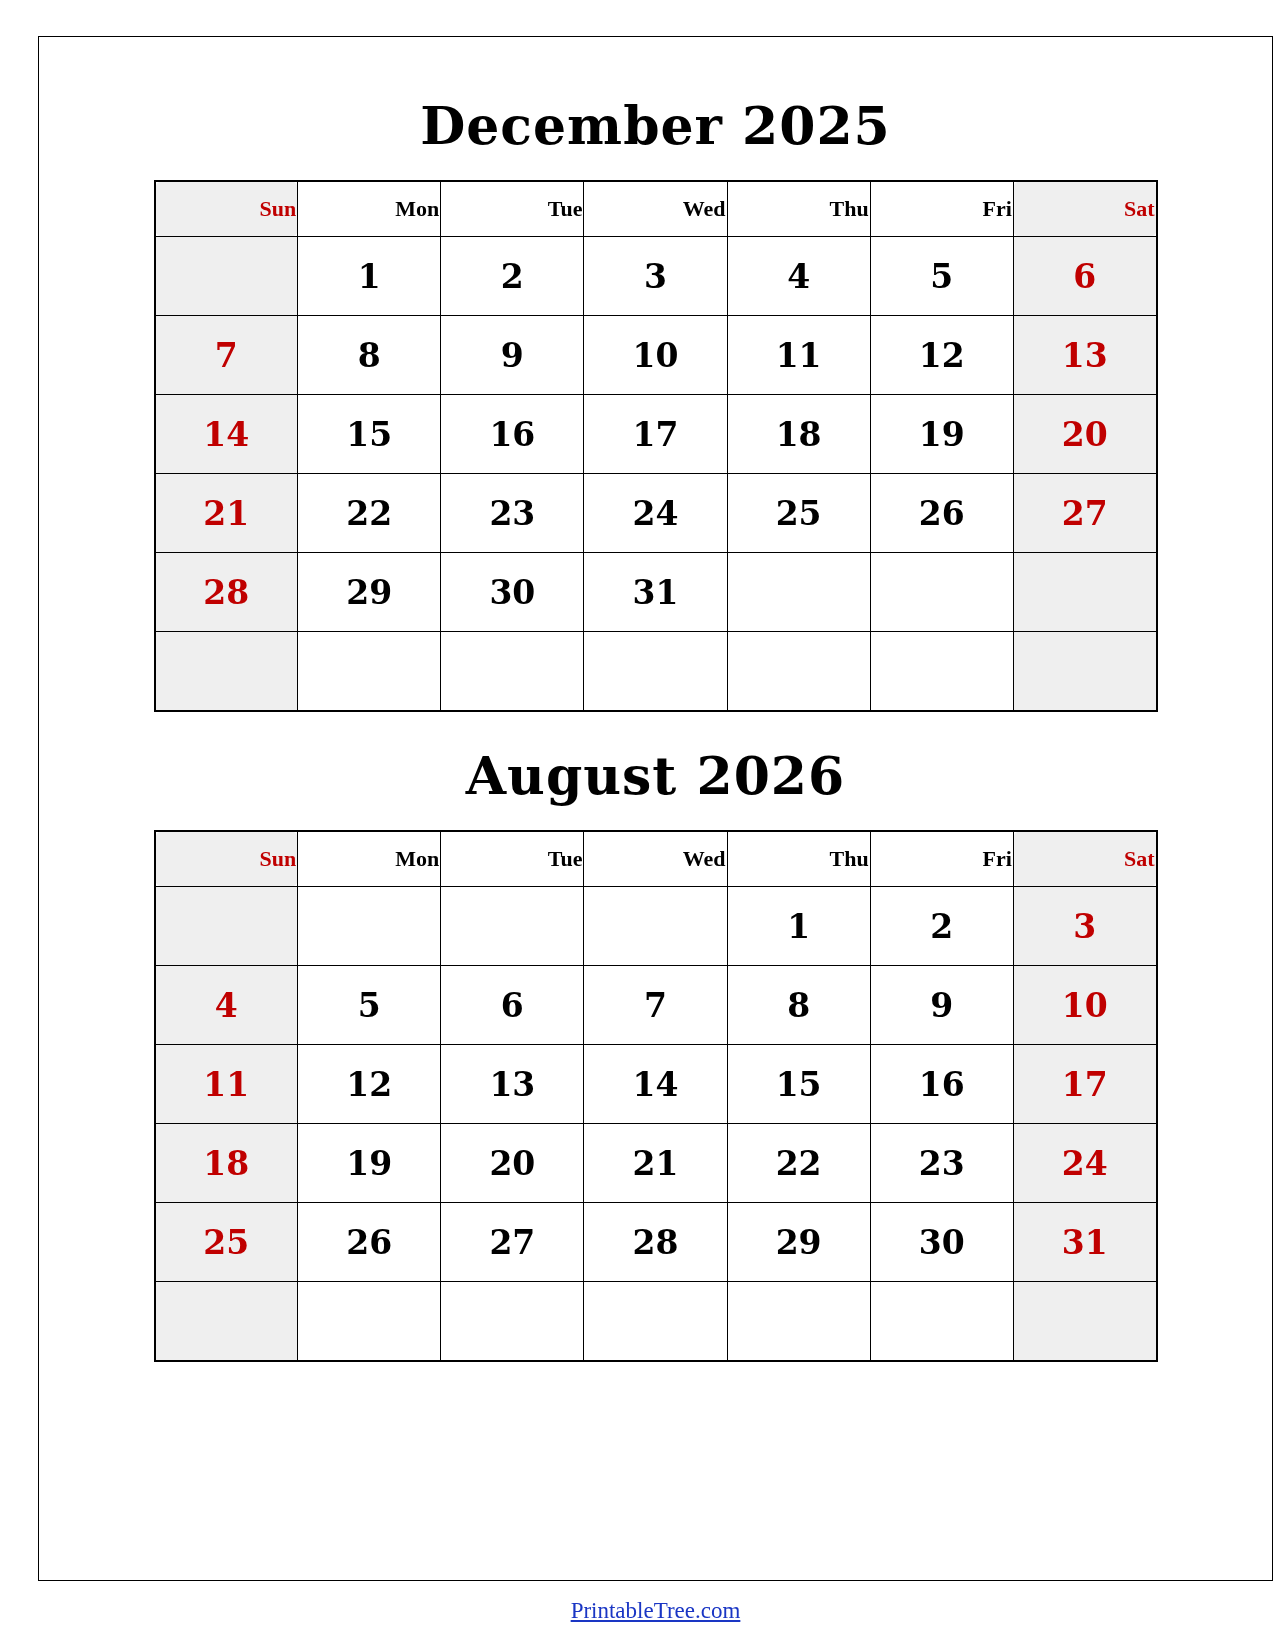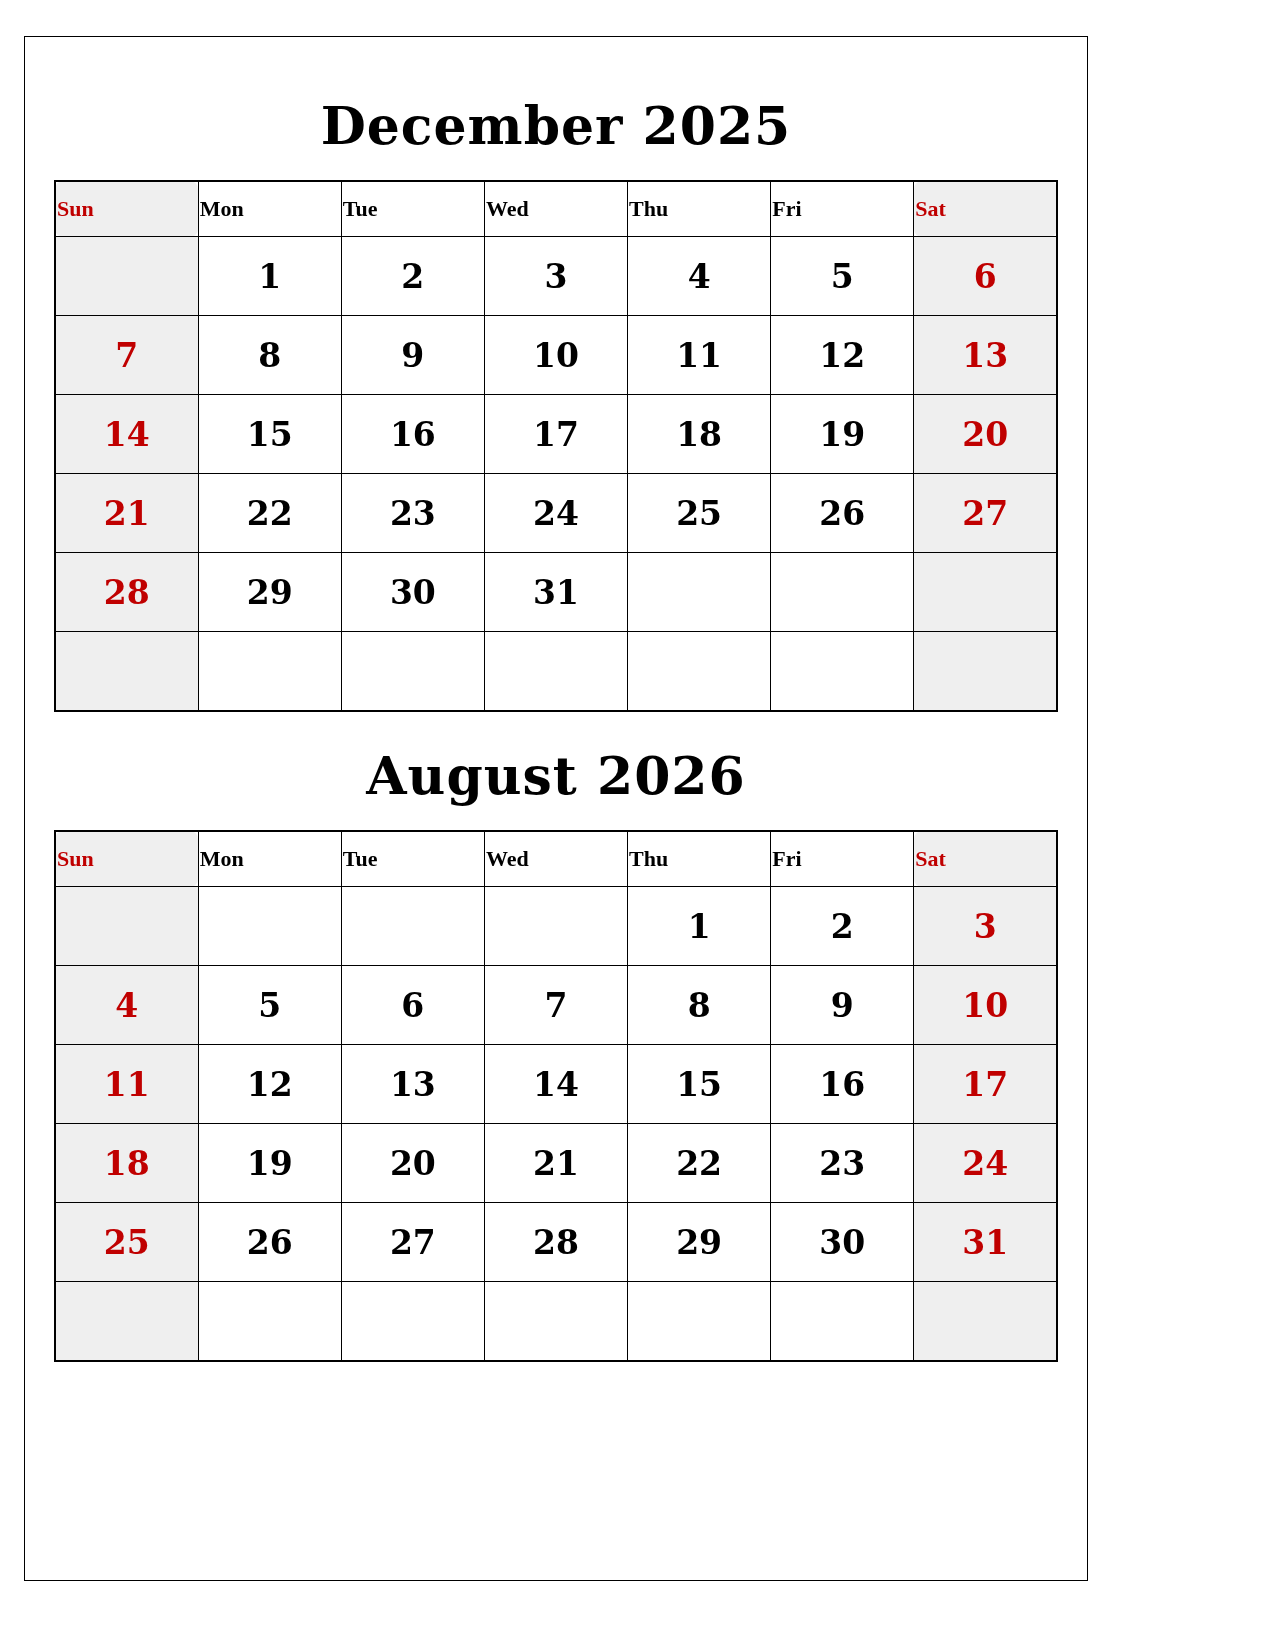--- a/index.html
+++ b/index.html
@@ -8,23 +8,23 @@
     background: #ffffff;
   }
   body {
     width: 1275px;
     height: 1650px;
     font-family: "Liberation Serif", serif;
     position: relative;
   }
   .page-frame {
     position: absolute;
-    left: 24px;
+    left: 38px;
     top: 36px;
-    width: 1064px;
+    width: 1235px;
     height: 1545px;
     border: 1px solid #000000;
     box-sizing: border-box;
   }
   .month-block {
     position: absolute;
     left: 0;
     width: 100%;
   }
   #month-block-0 { top: 62px; }
@@ -51,21 +51,21 @@
     border: 1px solid #000000;
     width: 143px;
     box-sizing: border-box;
   }
   .cal-table th {
     height: 56px;
     font-family: "Liberation Serif", serif;
     font-weight: bold;
     font-size: 22px;
     color: #000000;
-    text-align: left;
+    text-align: right;
     vertical-align: middle;
     border-radius: 8px;
   }
   .cal-table th.weekend-head {
     color: #c00000;
     background: #efefef;
   }
   .cal-table th.weekday-head {
     background: #ffffff;
   }
@@ -247,14 +247,17 @@
           <td class="empty-cell"></td>
           <td class="empty-cell"></td>
           <td class="empty-cell"></td>
           <td class="empty-cell"></td>
           <td class="weekend-cell empty-cell"></td>
         </tr>
       </tbody>
     </table>
   </div>
 
+  <div class="footer">
+    <a href="#">PrintableTree.com</a>
+  </div>
 
 </div>
 
 </body></html>

